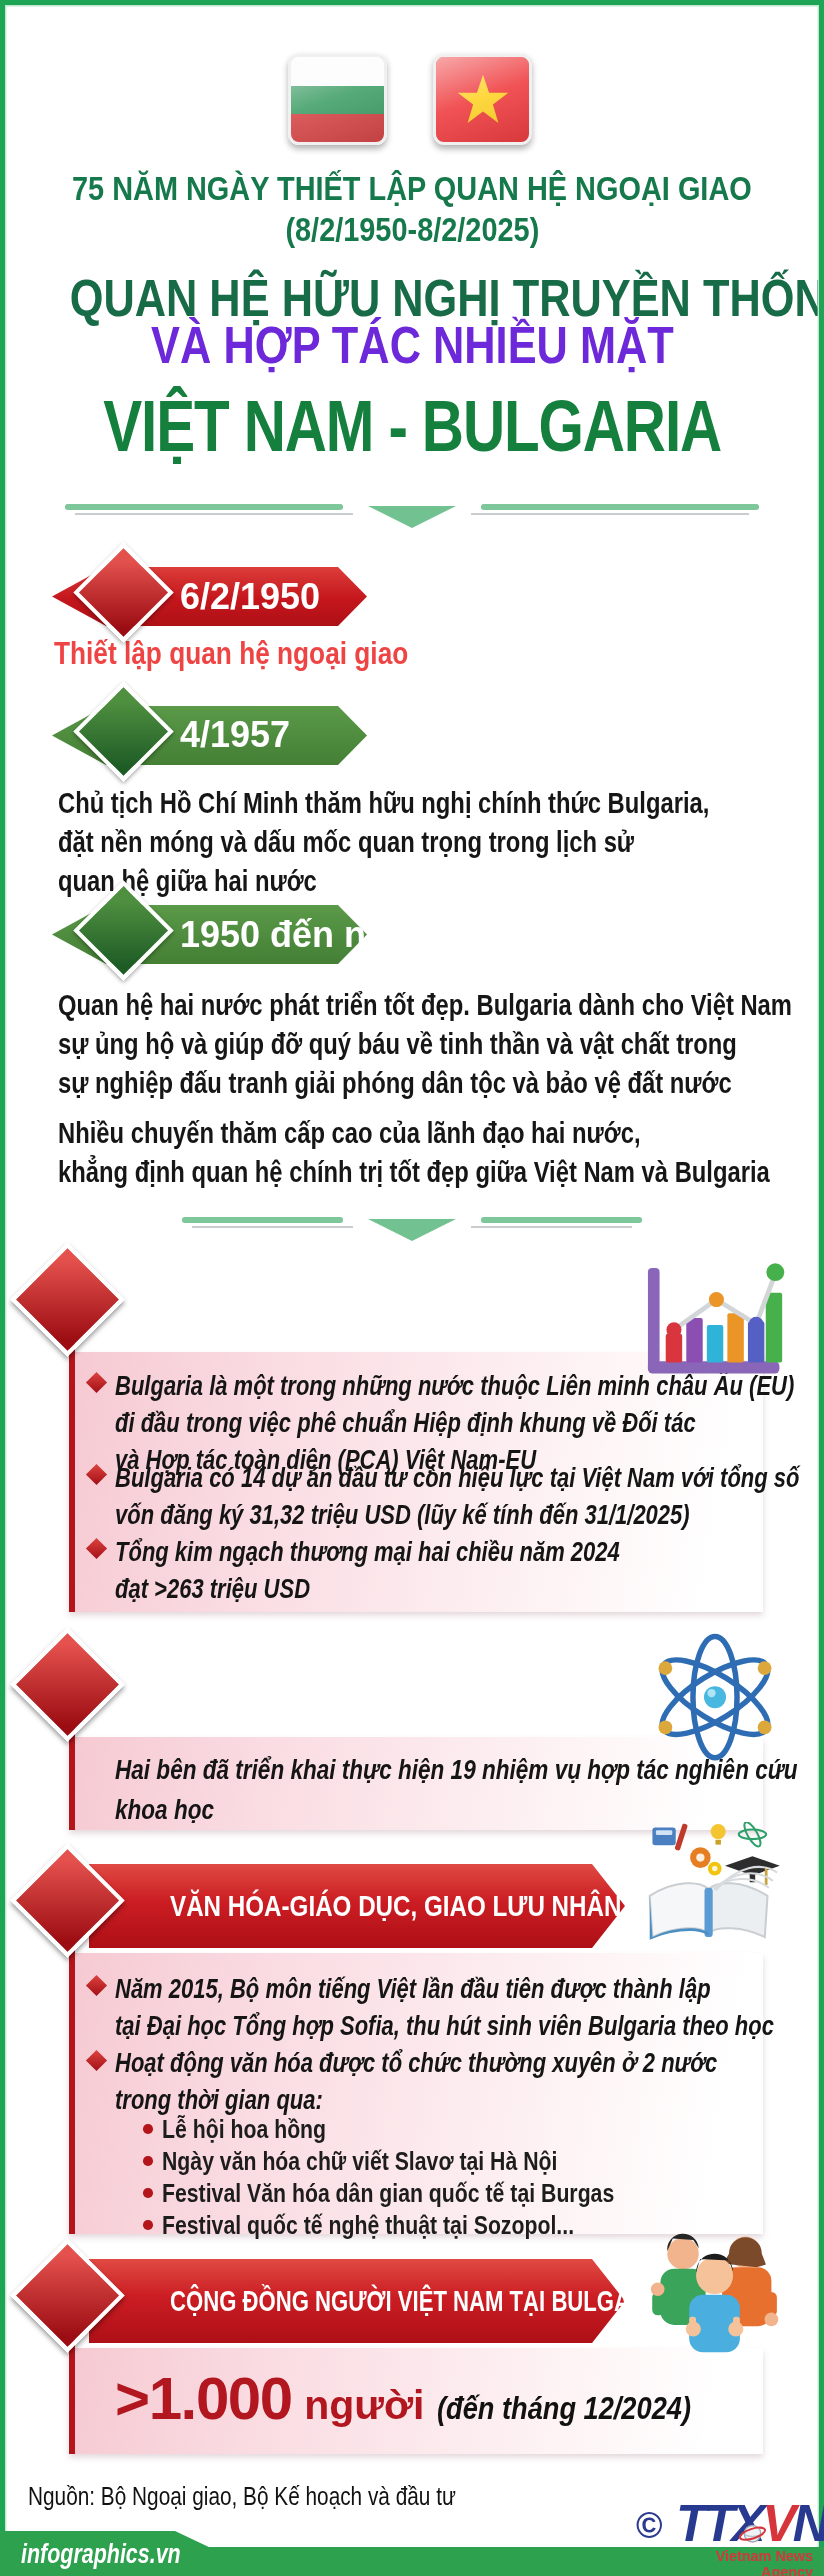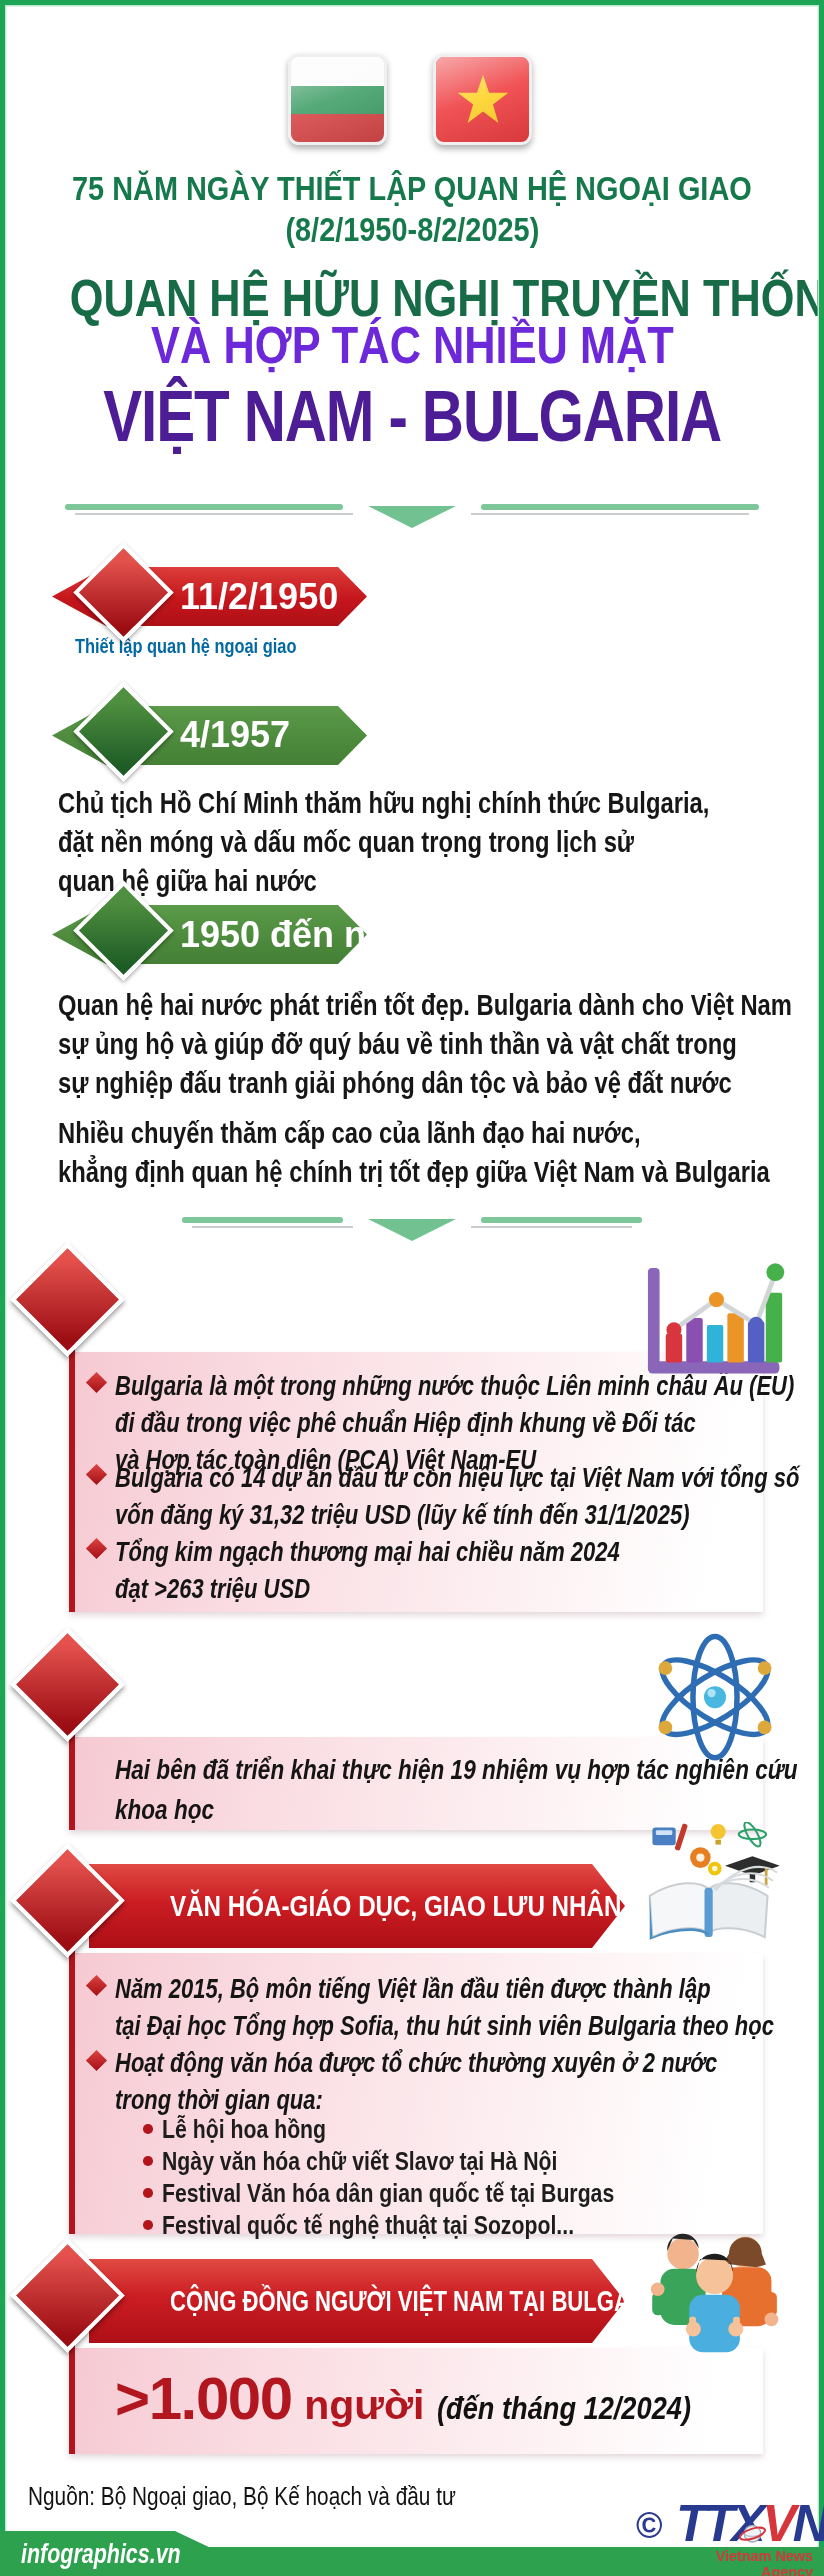--- a/index.html
+++ b/index.html
@@ -29,21 +29,21 @@
   #flag-bg .s2{position:absolute;top:34%;left:0;right:0;height:33%;background:#43a06a;}
   #flag-bg .s3{position:absolute;top:67%;left:0;right:0;height:33%;background:#d8494b;}
   #flag-vn { left:433px; background:#ef3f42; }
   #flag-vn svg { position:absolute; left:50%; top:50%; transform:translate(-50%,-50%); }
 
   
   .top-title   { top:169px; font-size:34px; font-weight:bold; color:#15794b; }
   .top-title2  { top:210px; font-size:34px; font-weight:bold; color:#15794b; }
   .head-line1  { top:269px; font-size:51px; font-weight:bold; color:#176b47; }
   .head-line2  { top:316px; font-size:51px; font-weight:bold; color:#6d28d9; }
-  .main-title  { top:374px; font-size:73px; font-weight:800; color:#4c1d95; letter-spacing:-1.4px; }
+  .main-title  { top:384px; font-size:73px; font-weight:800; color:#15803d; letter-spacing:-1.4px; }
 
   
   .divider { position:absolute; height:27.5px; }
   .d-line  { position:absolute; top:4.1px; height:5.5px; background:#7ec79a; border-radius:2.7px; }
   .d-thin  { position:absolute; top:13px; height:2.1px; background:#c9cdd0; }
   .d-left  { left:0;  width:calc(50% - 69px); }
   .d-right { right:0; width:calc(50% - 69px); }
   .d-thin.d-left  { left:9.6px; }
   .d-thin.d-right { right:9.6px; }
   .d-tri   { position:absolute; left:50%; transform:translateX(-50%); top:5.5px; width:0; height:0;
@@ -55,21 +55,21 @@
               clip-path:polygon(0 50%,54px 0,calc(100% - 29px) 0,100% 50%,calc(100% - 29px) 100%,54px 100%);
               filter:drop-shadow(2.1px 2.7px 2.7px rgba(0,0,0,.30)); }
   .t-red    { background:linear-gradient(180deg,#dc3d3a,#c4161c 55%,#ae1016); }
   .t-green  { background:linear-gradient(180deg,#5b9a49,#447f35); }
   .t-diamond{ position:absolute; left:88px; width:71px; height:71px; border:4.1px solid #ffffff;
               transform:rotate(45deg); box-shadow:1.4px 1.4px 4.1px rgba(0,0,0,.35); z-index:2; }
   .td-red   { background:linear-gradient(135deg,#e3514d 15%,#9c0d13 90%); }
   .td-green { background:linear-gradient(135deg,#4f9040 15%,#1e5c26 90%); }
   .t-date   { position:absolute; left:180px; color:#ffffff; font-weight:bold; font-size:36px; z-index:3; }
 
-  .t-caption{ position:absolute; left:75px; font-size:20px; font-weight:bold; color:#0369a1; }
+  .t-caption{ position:absolute; left:54px; font-size:32px; font-weight:bold; color:#ef4444; }
   .para     { position:absolute; left:58px; font-size:29px; font-weight:bold; color:#161616; line-height:39px; }
 
   
   .s-banner { position:absolute; left:89px; width:536px; height:84px;
               clip-path:polygon(0 0,calc(100% - 33px) 0,100% 50%,calc(100% - 33px) 100%,0 100%);
               background:linear-gradient(180deg,#e04a43,#cb1d23 45%,#ae0f16);
               filter:drop-shadow(2.1px 3.4px 3.4px rgba(0,0,0,.30));
               display:flex; align-items:center; padding-left:81px; z-index:4; }
   .s-title  { color:#ffffff; font-weight:bold; font-size:32px; letter-spacing:0; }
   .s-title-sm { font-size:29.5px; }
@@ -143,21 +143,21 @@
   <div class="divider" style="left:65px;width:694px;top:500px">
     <div class="d-line d-left"></div>
     <div class="d-line d-right"></div>
     <div class="d-thin d-left"></div>
     <div class="d-thin d-right"></div>
     <div class="d-tri"></div>
   </div>
 
   <div class="t-banner t-red" style="top:567px"></div>
   <div class="t-diamond td-red" style="top:557px"></div>
-  <div class="t-date" style="top:576px">11/2/1950</div>
+  <div class="t-date" style="top:576px">6/2/1950</div>
   <div class="t-caption" style="top:635px"><span class="cxl">Thiết lập quan hệ ngoại giao</span></div>
 
   <div class="t-banner t-green" style="top:706px"></div>
   <div class="t-diamond td-green" style="top:696px"></div>
   <div class="t-date" style="top:714px">4/1957</div>
   <div class="para" style="top:784px">
     <span class="cxl" style="display:block">Chủ tịch Hồ Chí Minh thăm hữu nghị chính thức Bulgaria,</span>
     <span class="cxl" style="display:block">đặt nền móng và dấu mốc quan trọng trong lịch sử</span>
     <span class="cxl" style="display:block">quan hệ giữa hai nước</span>
   </div>

